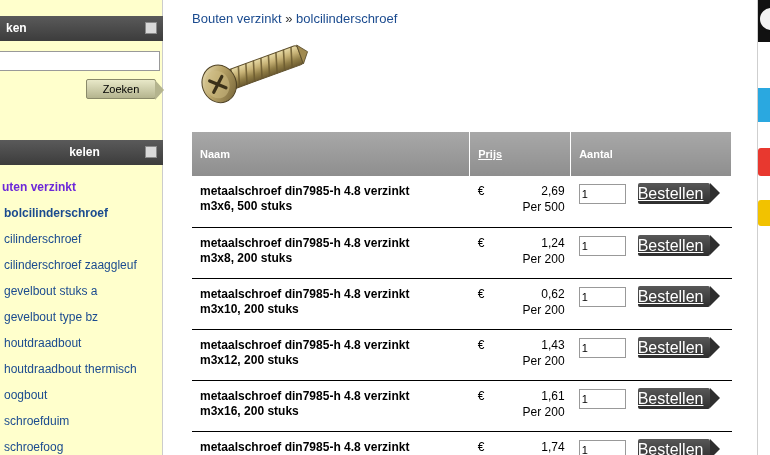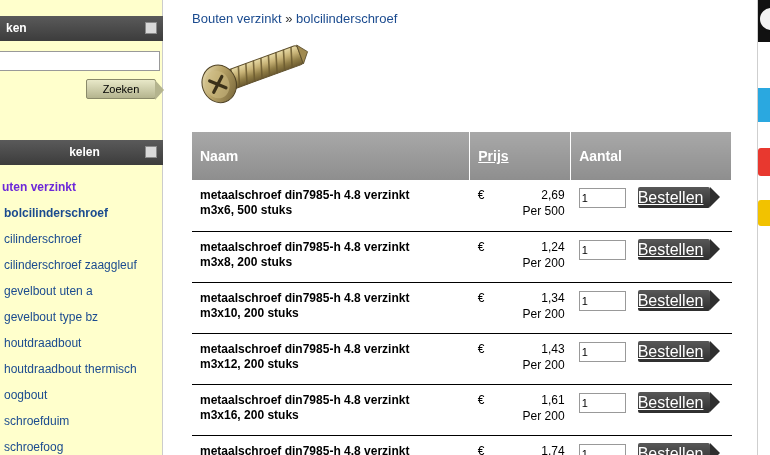--- a/index.html
+++ b/index.html
@@ -134,21 +134,21 @@
     position: absolute;
     left: 28px; top: 132px;
     width: 540px;
     border-collapse: collapse;
     font-size: 12px;
   }
   #prod-table thead th {
     background: #9a9a9a;
     background: linear-gradient(to bottom, #a8a8a8 0%, #8e8e8e 100%);
     color: #ffffff;
-    font-size: 14px;
+    font-size: 11px;
     font-weight: bold;
     text-align: left;
     height: 25px;
     padding: 16px 8px;
     border-right: 1px solid #ffffff;
     white-space: nowrap;
   }
   #prod-table thead th.th-prijs span { text-decoration: underline; cursor: pointer; }
   .col-naam { width: 278px; }
   .col-prijs { width: 101px; }
@@ -285,21 +285,21 @@
     <div class="side-header" id="hdr-artikelen">
       <span>kelen</span>
       <span class="minbox"></span>
     </div>
 
     <div id="nav-list">
       <div class="nav-item lvl0">uten verzinkt</div>
       <div class="nav-item current">bolcilinderschroef</div>
       <div class="nav-item lvl1">cilinderschroef</div>
       <div class="nav-item lvl1">cilinderschroef zaaggleuf</div>
-      <div class="nav-item lvl1">gevelbout uten a</div>
+      <div class="nav-item lvl1">gevelbout stuks a</div>
       <div class="nav-item lvl1">gevelbout type bz</div>
       <div class="nav-item lvl1">houtdraadbout</div>
       <div class="nav-item lvl1">houtdraadbout thermisch</div>
       <div class="nav-item lvl1">oogbout</div>
       <div class="nav-item lvl1">schroefduim</div>
       <div class="nav-item lvl1">schroefoog</div>
 
     </div>
   </div>
 
@@ -401,21 +401,21 @@
           </td>
         </tr>
 
         <tr>
           <td class="cell-name">
             <span>metaalschroef din7985-h 4.8 verzinkt</span><br>
             <span>m3x10, 200 stuks</span>
           </td>
           <td class="cell-price">
             <span class="euro">€</span>
-            <span class="amount">1,34</span>
+            <span class="amount">0,62</span>
             <span class="per">Per 200</span>
           </td>
           <td class="cell-qty">
             <input class="qty-input" type="text" value="1" style="">
             <span class="order-btn">
               <span>Bestellen</span>
               <span class="arrow"></span>
             </span>
           </td>
         </tr>

